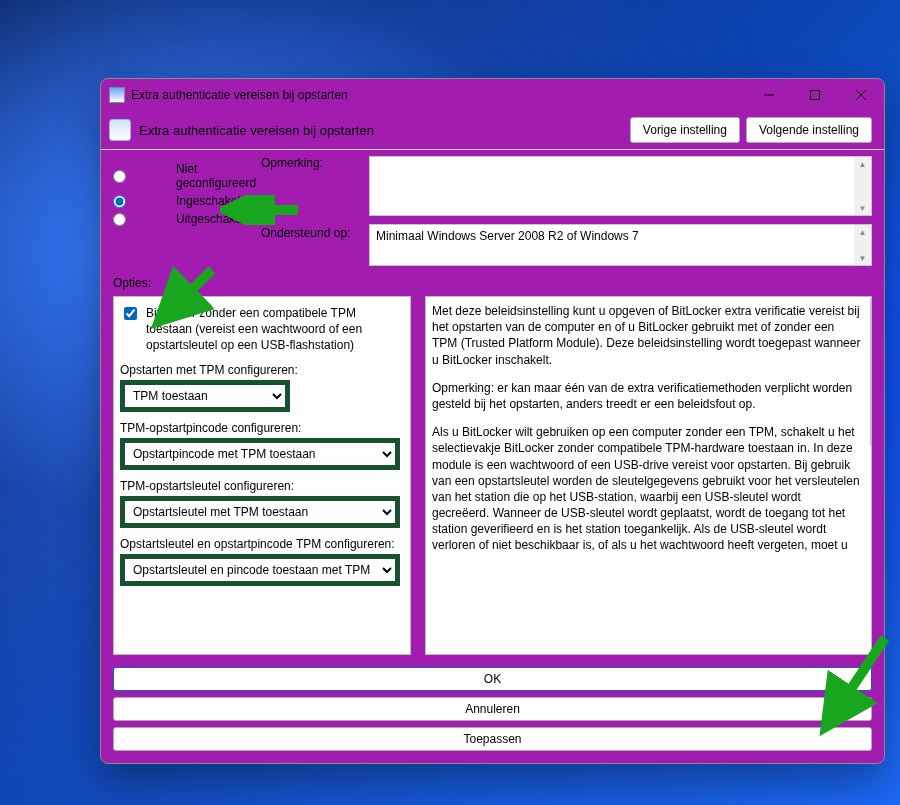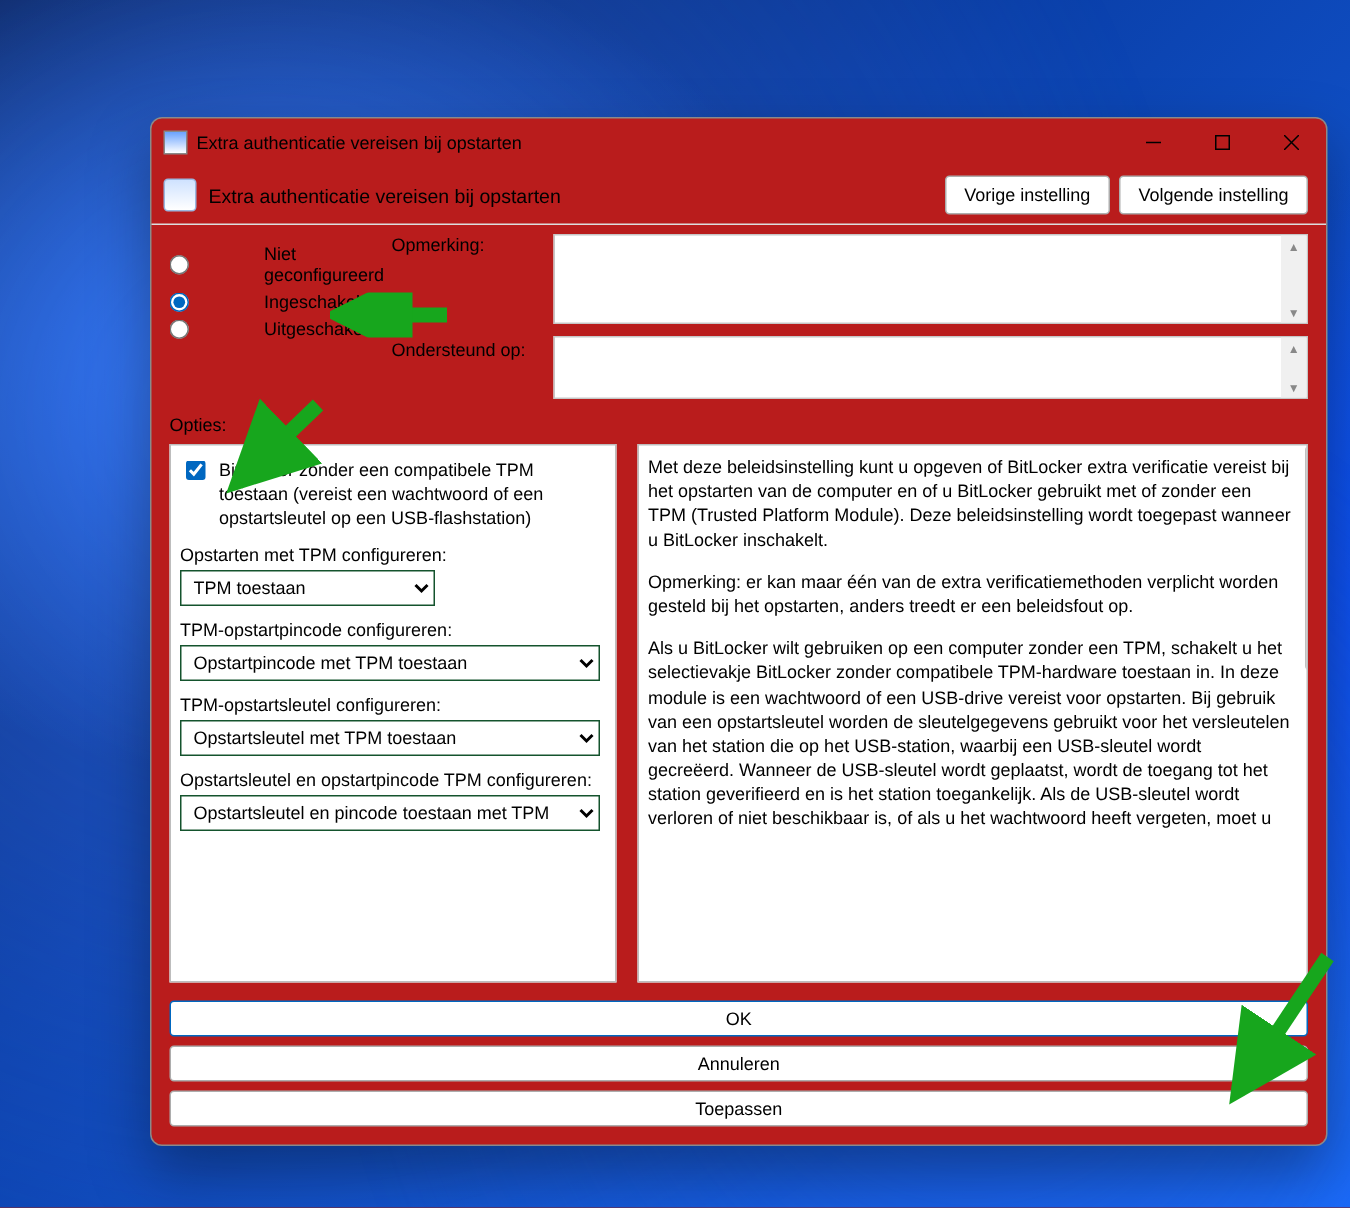--- a/index.html
+++ b/index.html
@@ -31,21 +31,21 @@
   .win11-bg::after {
     width: 900px; height: 900px; right: -200px; bottom: -300px;
     background: radial-gradient(circle at 50% 50%, rgba(30,90,220,.6), transparent 65%);
     filter: blur(15px);
   }
 
   .window {
     position: absolute;
     left: 100px; top: 78px;
     width: 785px; height: 686px;
-    background: #b91c1c;
+    background: #a21caf;
     border: 1px solid #8a8a8a;
     border-radius: 8px;
     box-shadow: 0 18px 40px rgba(0,0,0,.35);
     display: flex;
     flex-direction: column;
   }
 
   .titlebar {
     height: 32px;
     display: flex;
@@ -142,21 +142,21 @@
     line-height: 1.35;
   }
   .pane-left { width: 298px; }
   .pane-right { flex: 1; position: relative; padding-right: 10px; }
   .pane-left .chk-row { display: flex; align-items: flex-start; gap: 6px; margin: 2px 0 8px 0; }
   .pane-left .chk-row input { margin-top: 2px; accent-color: #0067c0; }
   .pane-left .hdr { margin: 6px 0 4px 0; }
   .pane-left .sub { margin: 2px 0 2px 0; }
   .sel {
     width: 100%;
-    border: 1px solid #14532d;
+    border: 5px solid #14532d;
     background: #fff;
     padding: 3px 4px;
     font-size: 12px;
     margin-bottom: 6px;
   }
   .sel.sm { width: 170px; }
   .sel.md { width: 280px; }
 
   .pane-right p { margin: 0 0 12px 0; }
   .rscroll {
@@ -246,20 +246,21 @@
     </div>
     <div class="meta-fields">
       <div class="scroll-box tall">
         <span></span>
         <div class="sb-track">
           <div class="sb-btn">▲</div>
           <div class="sb-btn">▼</div>
         </div>
       </div>
       <div class="scroll-box short">
+        <span>Minimaal Windows Server 2008 R2 of Windows 7</span>
         <div class="sb-track">
           <div class="sb-btn">▲</div>
           <div class="sb-btn">▼</div>
         </div>
       </div>
     </div>
   </div>
 
   <div class="columns-hdr">
     <div class="col-l">Opties:</div>

